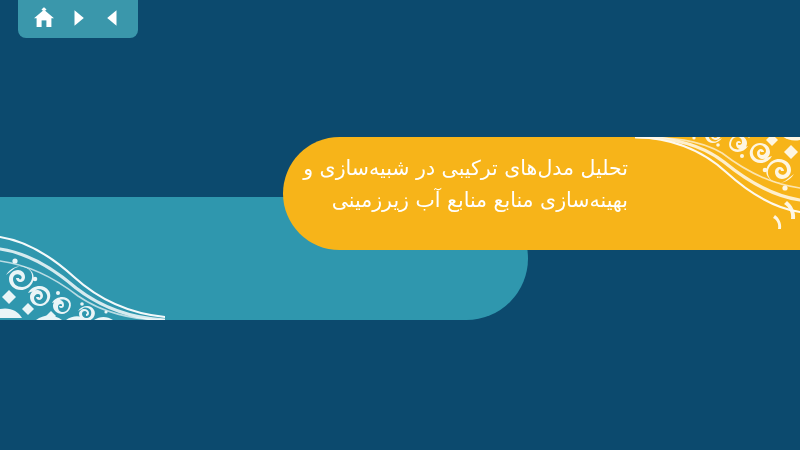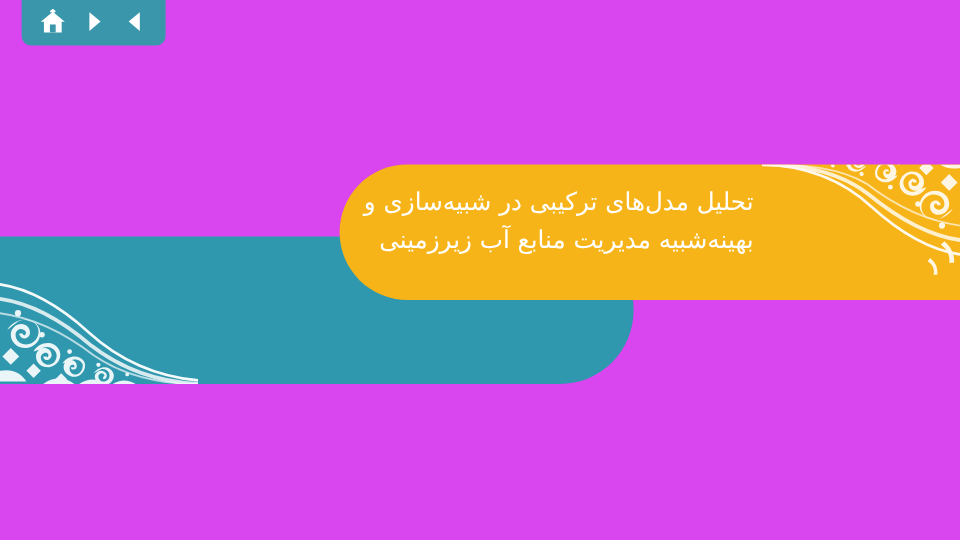--- a/index.html
+++ b/index.html
@@ -7,21 +7,21 @@
 
   html, body {
     width:800px; height:450px;
     overflow:hidden;
     font-family:"DejaVu Sans", sans-serif;
   }
 
   #slide {
     position:relative;
     width:800px; height:450px;
-    background:#d946ef;
+    background:#0c4a6e;
     overflow:hidden;
   }
 
   
   #navbar {
     position:absolute;
     left:18px; top:0;
     width:120px; height:38px;
     background:#3a97ab;
     border-radius:0 0 8px 8px;
@@ -159,21 +159,21 @@
           <path d="M71,-10 c-6,4 -13,4 -19,0 z"></path>
           <path d="M152,64 c5,4 9,11 8,18 l-4,0 c1,-6 -2,-12 -7,-15 z"></path>
           <path d="M140,78 c4,3 7,8 6,14 l-3,0 c1,-5 -1,-9 -5,-11 z"></path>
         </g>
       </svg>
     </div>
   </div>
 
   <div id="title-block">
     <span class="title-line">تحلیل مدل‌های ترکیبی در شبیه‌سازی و</span>
-    <span class="title-line">بهینه‌شبیه مدیریت منابع آب زیرزمینی</span>
+    <span class="title-line">بهینه‌سازی منابع منابع آب زیرزمینی</span>
   </div>
 
   <div id="navbar">
 
     <div class="nav-btn">
       <span>
         <svg width="20" height="20" viewBox="0 0 20 20" xmlns="http://www.w3.org/2000/svg">
           <path d="M14.5 2.2 L5.2 10 L14.5 17.8 Z" fill="#ffffff"></path>
         </svg>
       </span>

